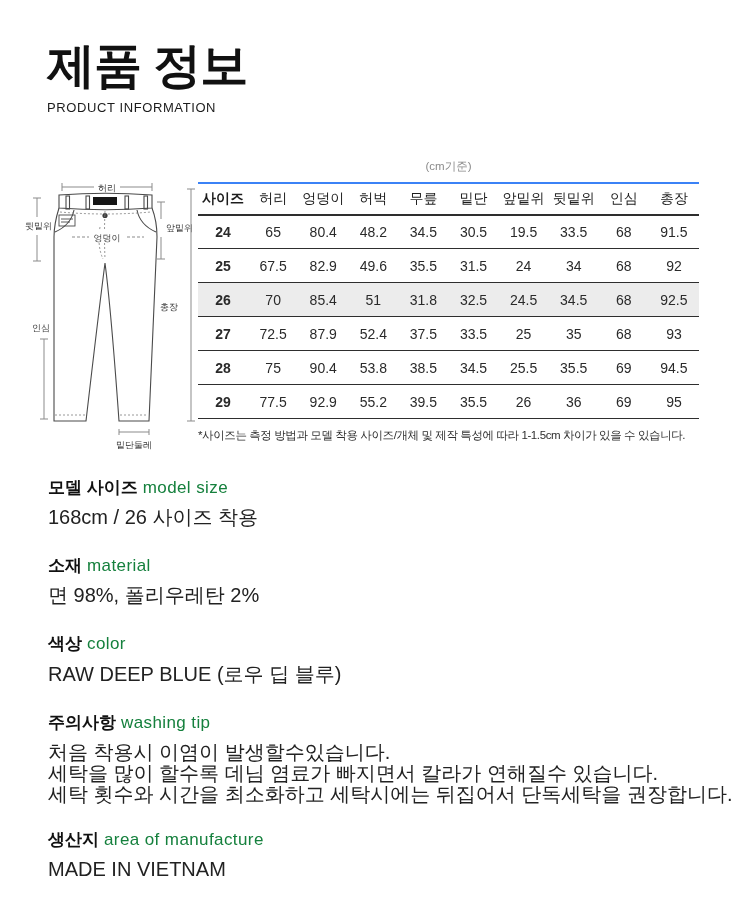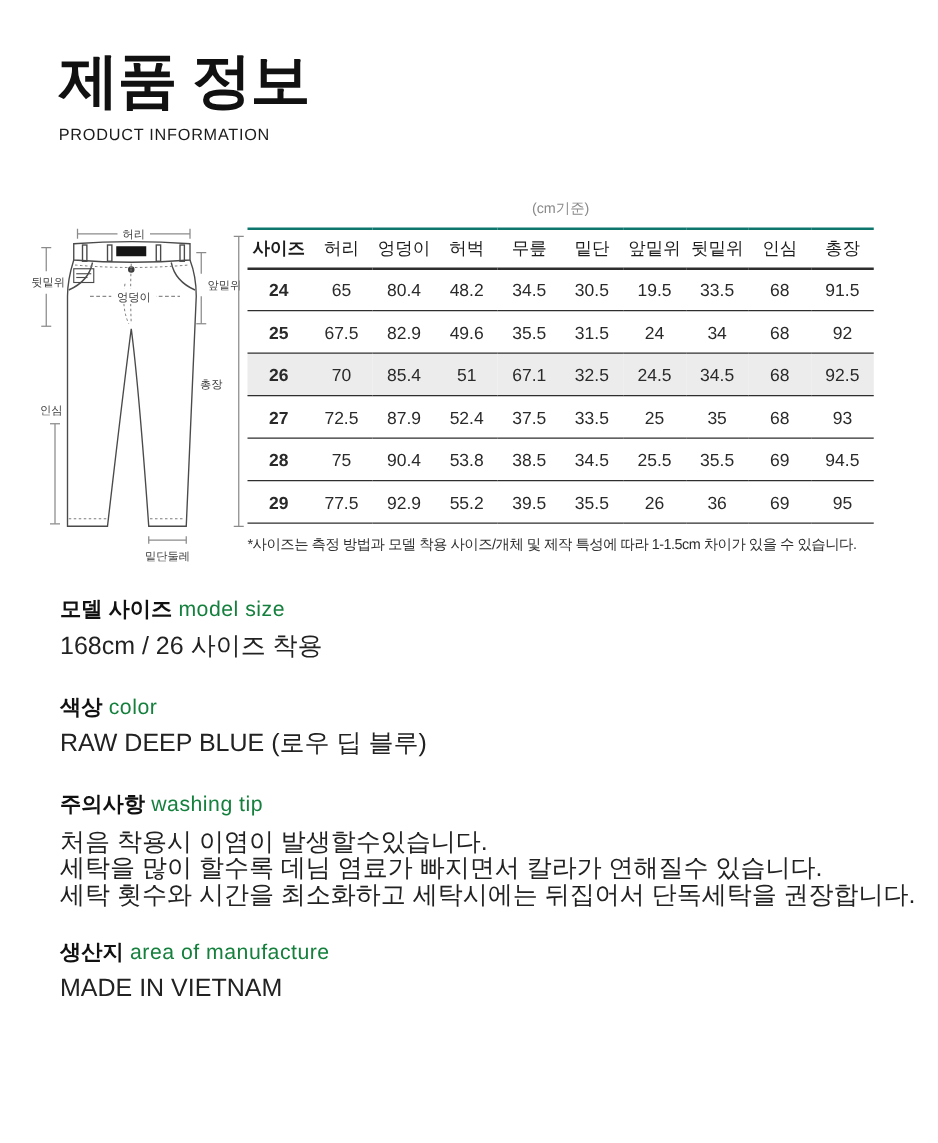--- a/index.html
+++ b/index.html
@@ -16,21 +16,21 @@
   .title-ko { font-size:48px; font-weight:700; color:#111; letter-spacing:-1px; line-height:1.1; }
   .title-en { font-size:13px; font-weight:400; color:#1c1c1c; letter-spacing:0.6px; margin-top:7px; }
 
   
   .size-area { position:relative; margin-top:44px; height:312px; }
   .diagram { position:absolute; left:24px; top:10px; width:176px; height:294px; }
   .diagram text { font-size:9px; fill:#3a3a3a; font-family:"Liberation Sans","DejaVu Sans",sans-serif; }
 
   .table-wrap { position:absolute; left:198px; top:0; width:501px; }
   .cm-note { text-align:center; font-size:11.5px; color:#8a8a8a; height:18px; margin-bottom:5px; }
-  table { width:100%; border-collapse:collapse; table-layout:fixed; border-top:2px solid #0f766e; }
+  table { width:100%; border-collapse:collapse; table-layout:fixed; border-top:2px solid #3b82f6; }
   thead th {
     font-size:14px; font-weight:400; color:#1c1c1c; text-align:center;
     height:32px; border-bottom:2px solid #2e2e2e; vertical-align:middle;
   }
   thead th.first-col { font-weight:700; }
   tbody td {
     font-size:14px; color:#2a2a2a; text-align:center; height:34px;
     border-bottom:1px solid #2e2e2e; vertical-align:middle;
   }
   tbody td.first-col { font-weight:700; }
@@ -175,21 +175,21 @@
               <td>24</td>
               <td>34</td>
               <td>68</td>
               <td>92</td>
             </tr>
             <tr class="highlight">
               <td class="first-col">26</td>
               <td>70</td>
               <td>85.4</td>
               <td>51</td>
-              <td>67.1</td>
+              <td>31.8</td>
               <td>32.5</td>
               <td>24.5</td>
               <td>34.5</td>
               <td>68</td>
               <td>92.5</td>
             </tr>
             <tr>
               <td class="first-col">27</td>
               <td>72.5</td>
               <td>87.9</td>
@@ -233,20 +233,26 @@
 
   <div class="info-sections">
 
     <div class="section">
       <h2>
         <span>모델 사이즈</span><span class="en">model size</span>
       </h2>
       <div class="line">168cm / 26 사이즈 착용</div>
     </div>
 
+    <div class="section">
+      <h2>
+        <span>소재</span><span class="en">material</span>
+      </h2>
+      <div class="line">면 98%, 폴리우레탄 2%</div>
+    </div>
 
     <div class="section">
       <h2>
         <span>색상</span><span class="en">color</span>
       </h2>
       <div class="line">RAW DEEP BLUE (로우 딥 블루)</div>
     </div>
 
     <div class="section tight">
       <h2>

